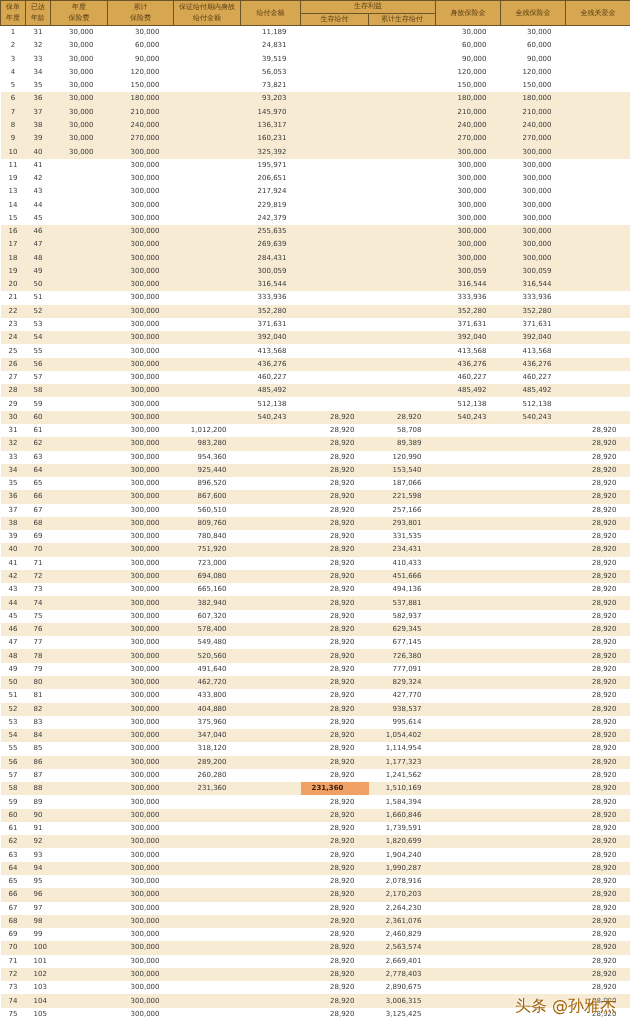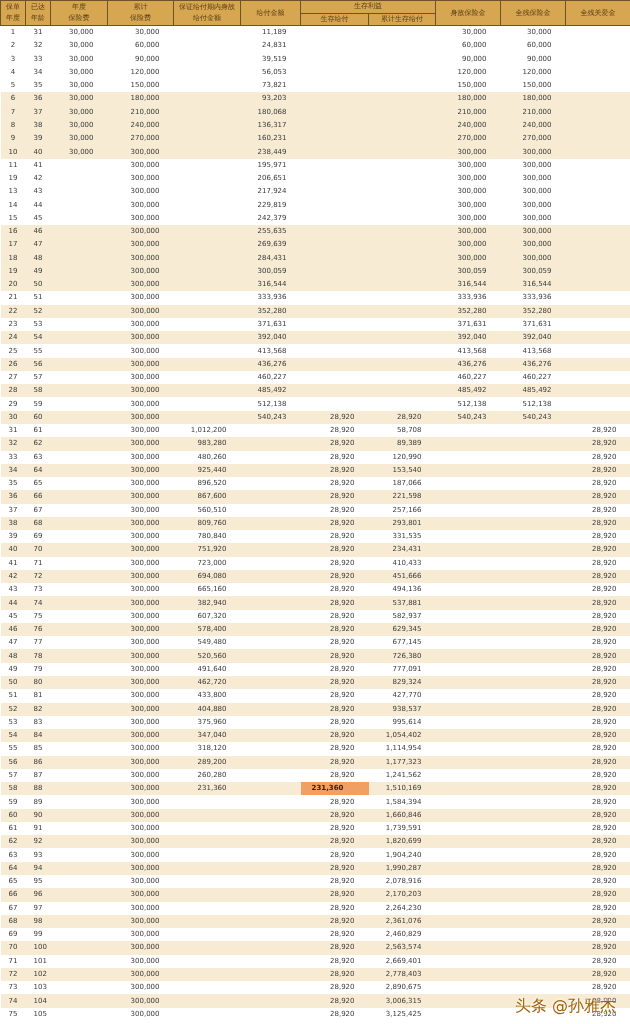--- a/index.html
+++ b/index.html
@@ -137,21 +137,21 @@
         <td class="r">180,000</td>
         <td class="r">180,000</td>
         <td class="r"></td>
       </tr>
       <tr class="band">
         <td class="yr">7</td>
         <td class="age">37</td>
         <td class="r">30,000</td>
         <td class="r">210,000</td>
         <td class="r"></td>
-        <td class="r">180,068</td>
+        <td class="r">145,970</td>
         <td class="r"></td>
         <td class="r"></td>
         <td class="r">210,000</td>
         <td class="r">210,000</td>
         <td class="r"></td>
       </tr>
       <tr class="band">
         <td class="yr">8</td>
         <td class="age">38</td>
         <td class="r">30,000</td>
@@ -176,21 +176,21 @@
         <td class="r">270,000</td>
         <td class="r">270,000</td>
         <td class="r"></td>
       </tr>
       <tr class="band">
         <td class="yr">10</td>
         <td class="age">40</td>
         <td class="r">30,000</td>
         <td class="r">300,000</td>
         <td class="r"></td>
-        <td class="r">238,449</td>
+        <td class="r">325,392</td>
         <td class="r"></td>
         <td class="r"></td>
         <td class="r">300,000</td>
         <td class="r">300,000</td>
         <td class="r"></td>
       </tr>
       <tr>
         <td class="yr">11</td>
         <td class="age">41</td>
         <td class="r"></td>
@@ -474,21 +474,21 @@
         <td class="r">89,389</td>
         <td class="r"></td>
         <td class="r"></td>
         <td class="r">28,920</td>
       </tr>
       <tr>
         <td class="yr">33</td>
         <td class="age">63</td>
         <td class="r"></td>
         <td class="r">300,000</td>
-        <td class="r">480,260</td>
+        <td class="r">954,360</td>
         <td class="r"></td>
         <td class="r">28,920</td>
         <td class="r">120,990</td>
         <td class="r"></td>
         <td class="r"></td>
         <td class="r">28,920</td>
       </tr>
       <tr class="band">
         <td class="yr">34</td>
         <td class="age">64</td>

